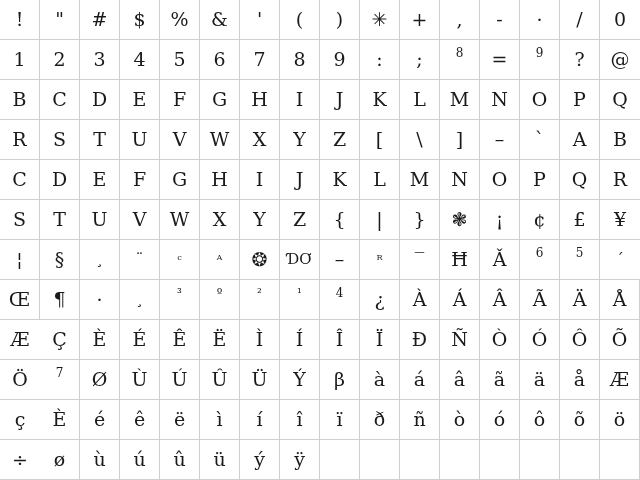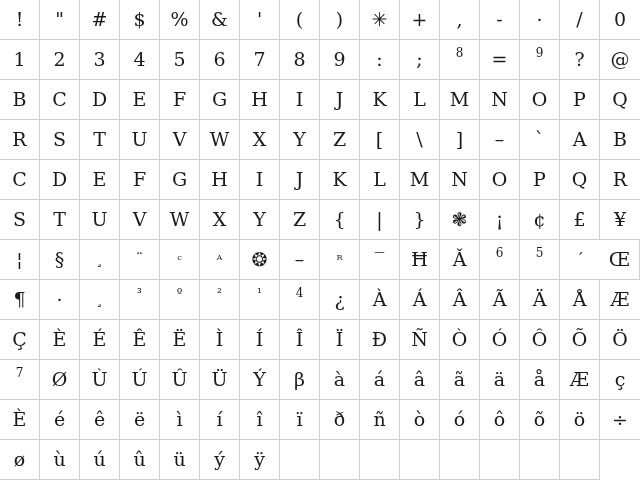--- a/index.html
+++ b/index.html
@@ -154,20 +154,21 @@
     <div class="cell">¢</div>
     <div class="cell">£</div>
     <div class="cell col-last">¥</div>
     <div class="cell">¦</div>
     <div class="cell">§</div>
     <div class="cell small">¸</div>
     <div class="cell small">¨</div>
     <div class="cell tiny">ᶜ</div>
     <div class="cell tiny">ᴬ</div>
     <div class="cell">❂</div>
+    <div class="cell small">ƊƠ</div>
     <div class="cell">–</div>
     <div class="cell tiny">ᴿ</div>
     <div class="cell">‾</div>
     <div class="cell">Ħ</div>
     <div class="cell">Ǎ</div>
     <div class="cell sup">6</div>
     <div class="cell sup">5</div>
     <div class="cell small col-last">´</div>
     <div class="cell">Œ</div>
     <div class="cell">¶</div>

